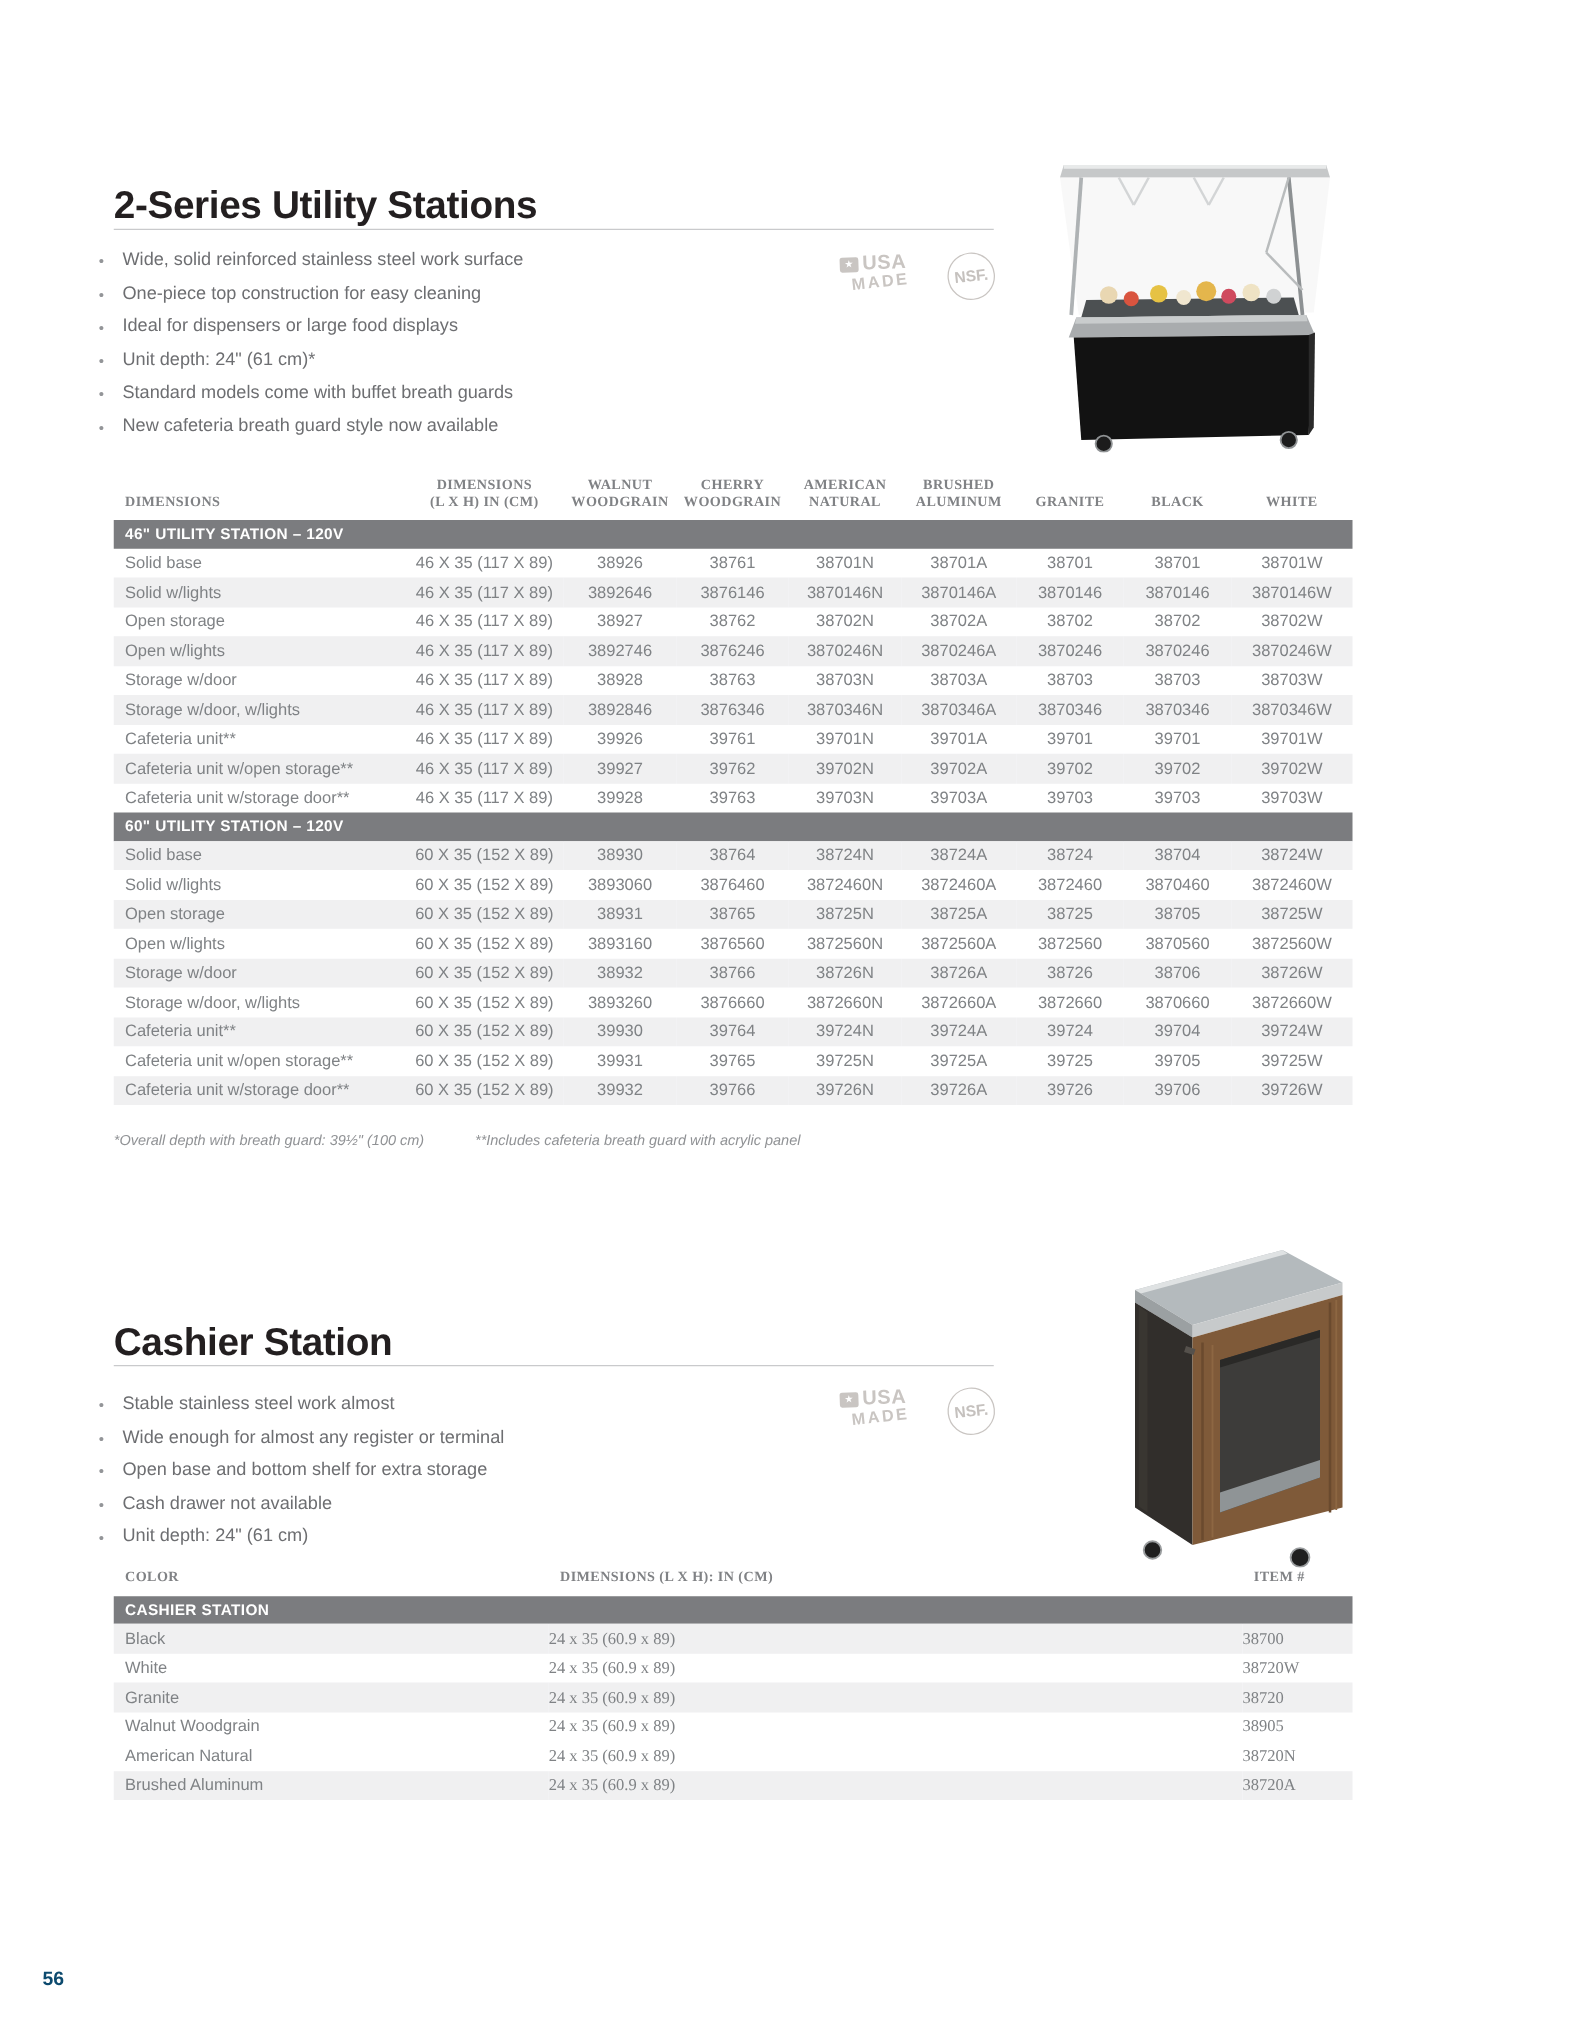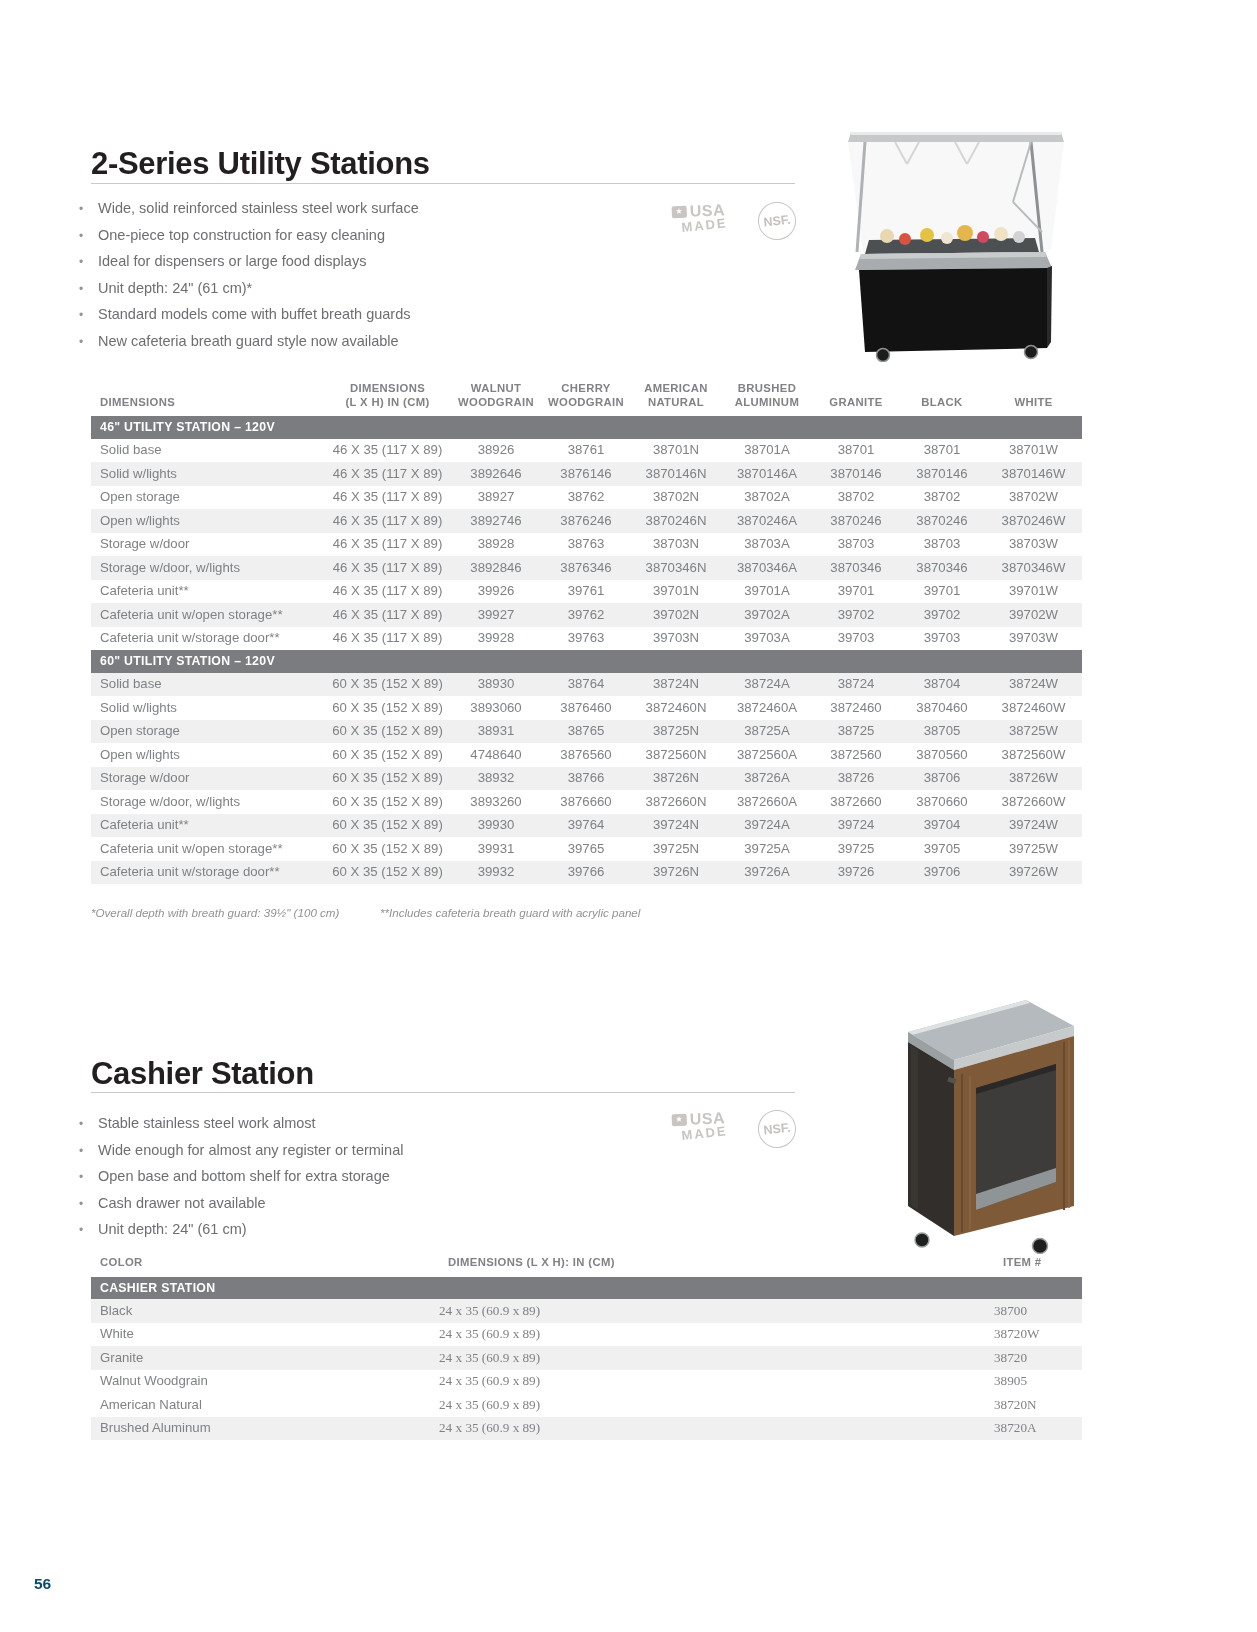--- a/index.html
+++ b/index.html
@@ -37,21 +37,21 @@
     position:absolute;width:36px;height:36px;border:1.6px solid #c9c5c2;border-radius:50%;
     color:#c5c1be;font-size:12.5px;font-weight:700;display:flex;align-items:center;justify-content:center;
     transform:rotate(-6deg);letter-spacing:0;
   }
   
   table.catalog{
     position:absolute;left:91px;border-collapse:collapse;table-layout:fixed;width:991px;
   }
   table.catalog th{
     vertical-align:bottom;font-size:11.3px;font-weight:700;color:#808285;
-    letter-spacing:0.35px;padding:0 0 7px 0;line-height:13.5px;white-space:nowrap;
+    letter-spacing:0.35px;padding:0 0 7px 0;line-height:13.5px;white-space:nowrap;font-family:Liberation Serif, serif;
   }
   table.catalog th.left{text-align:left;padding-left:9px;}
   table.catalog td{
     font-size:13.2px;color:#7f8285;padding:4.5px 0;line-height:14.5px;white-space:nowrap;
     text-align:center;
   }
   table.catalog td.left{text-align:left;padding-left:9px;}
   table.catalog td.left-flush{text-align:left;padding-left:0;font-family:Liberation Serif, serif;}
   table.catalog tr.shaded{background:#f0f0f1;}
   table.catalog td.group-band{
@@ -316,21 +316,21 @@
           <td>38765</td>
           <td>38725N</td>
           <td>38725A</td>
           <td>38725</td>
           <td>38705</td>
           <td>38725W</td>
         </tr>
         <tr>
           <td class="left">Open w/lights</td>
           <td>60 X 35 (152 X 89)</td>
-          <td>4748640</td>
+          <td>3893160</td>
           <td>3876560</td>
           <td>3872560N</td>
           <td>3872560A</td>
           <td>3872560</td>
           <td>3870560</td>
           <td>3872560W</td>
         </tr>
         <tr class="shaded">
           <td class="left">Storage w/door</td>
           <td>60 X 35 (152 X 89)</td>

